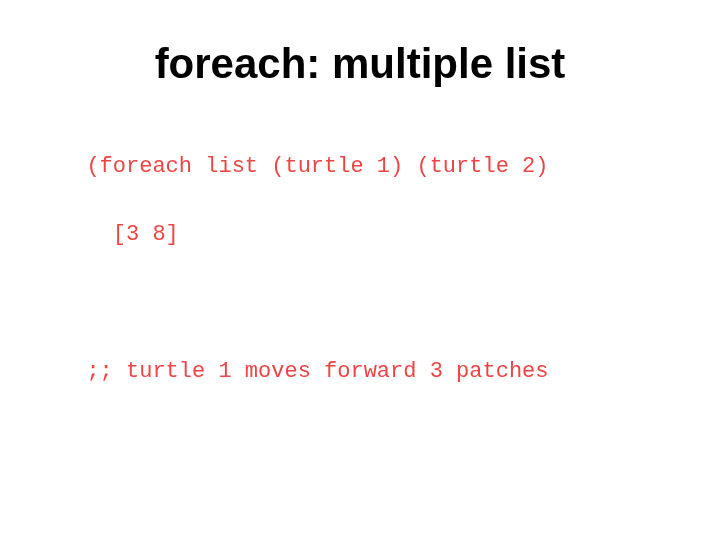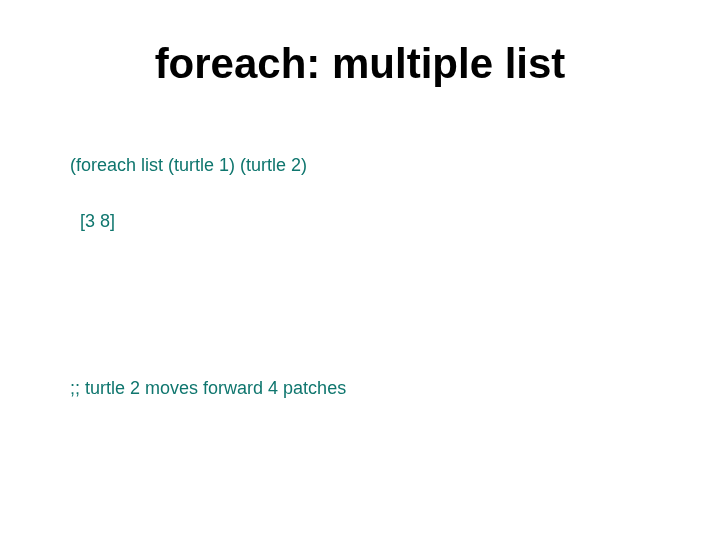--- a/index.html
+++ b/index.html
@@ -17,36 +17,35 @@
       align-items: flex-start;
       padding: 40px 60px;
       font-family: Arial, sans-serif;
       overflow: hidden;
     }
 
     .title {
       font-size: 42px;
       font-weight: bold;
       color: #000000;
-      margin-bottom: 36px;
+      margin-bottom: 28px;
       align-self: center;
     }
 
     .code-block {
-      font-family: Liberation Sans, sans-serif;
-      font-size: 18px;
-      color: #0f766e;
+      font-family: Liberation Mono, monospace;
+      font-size: 22px;
+      color: #ef4444;
       line-height: 1.55;
       white-space: pre;
     }
   </style>
 </head>
 <body>
 
 <h1 class="title">foreach: multiple list</h1>
 
 <div class="code-block">
   <span>(foreach list (turtle 1) (turtle 2)</span><br>
   <span>  [3 8]</span><br>
   <br>
-  <br>
-  <span>;; turtle 2 moves forward 4 patches</span>
+  <span>;; turtle 1 moves forward 3 patches</span><br>
 </div>
 
 </body></html>

